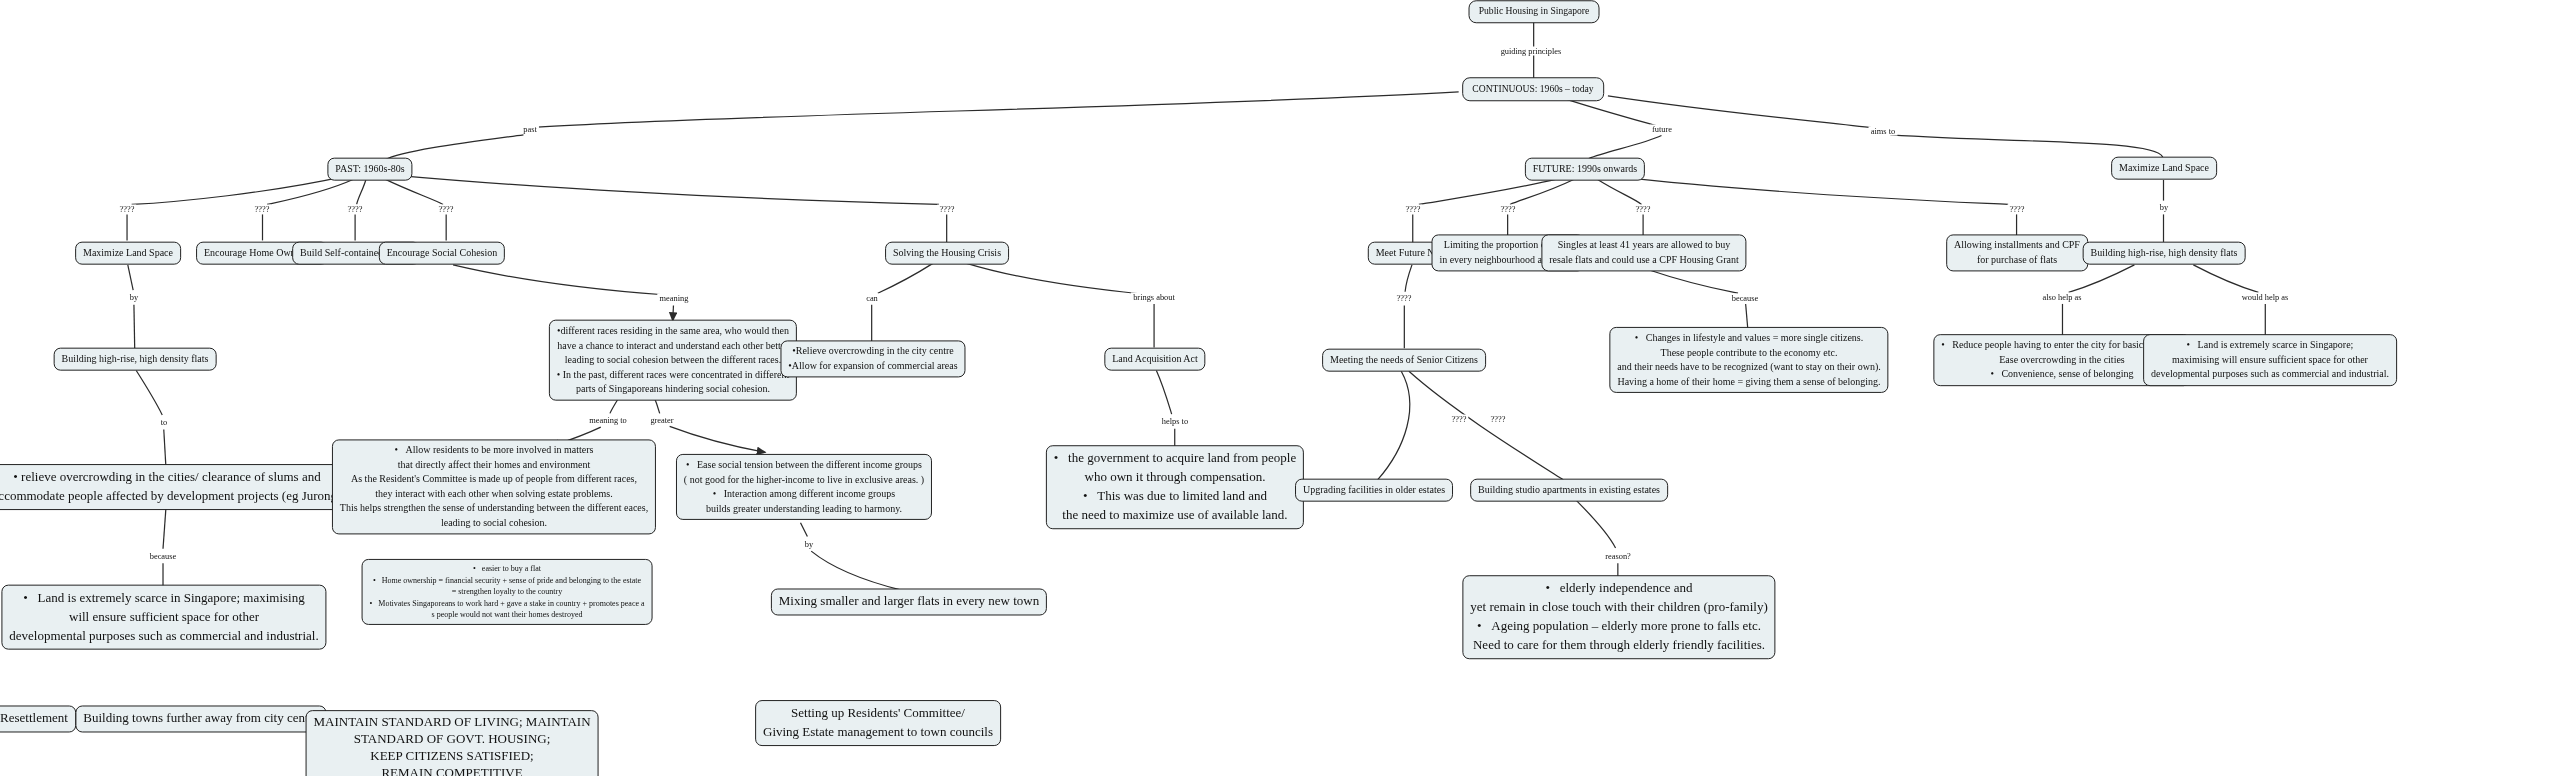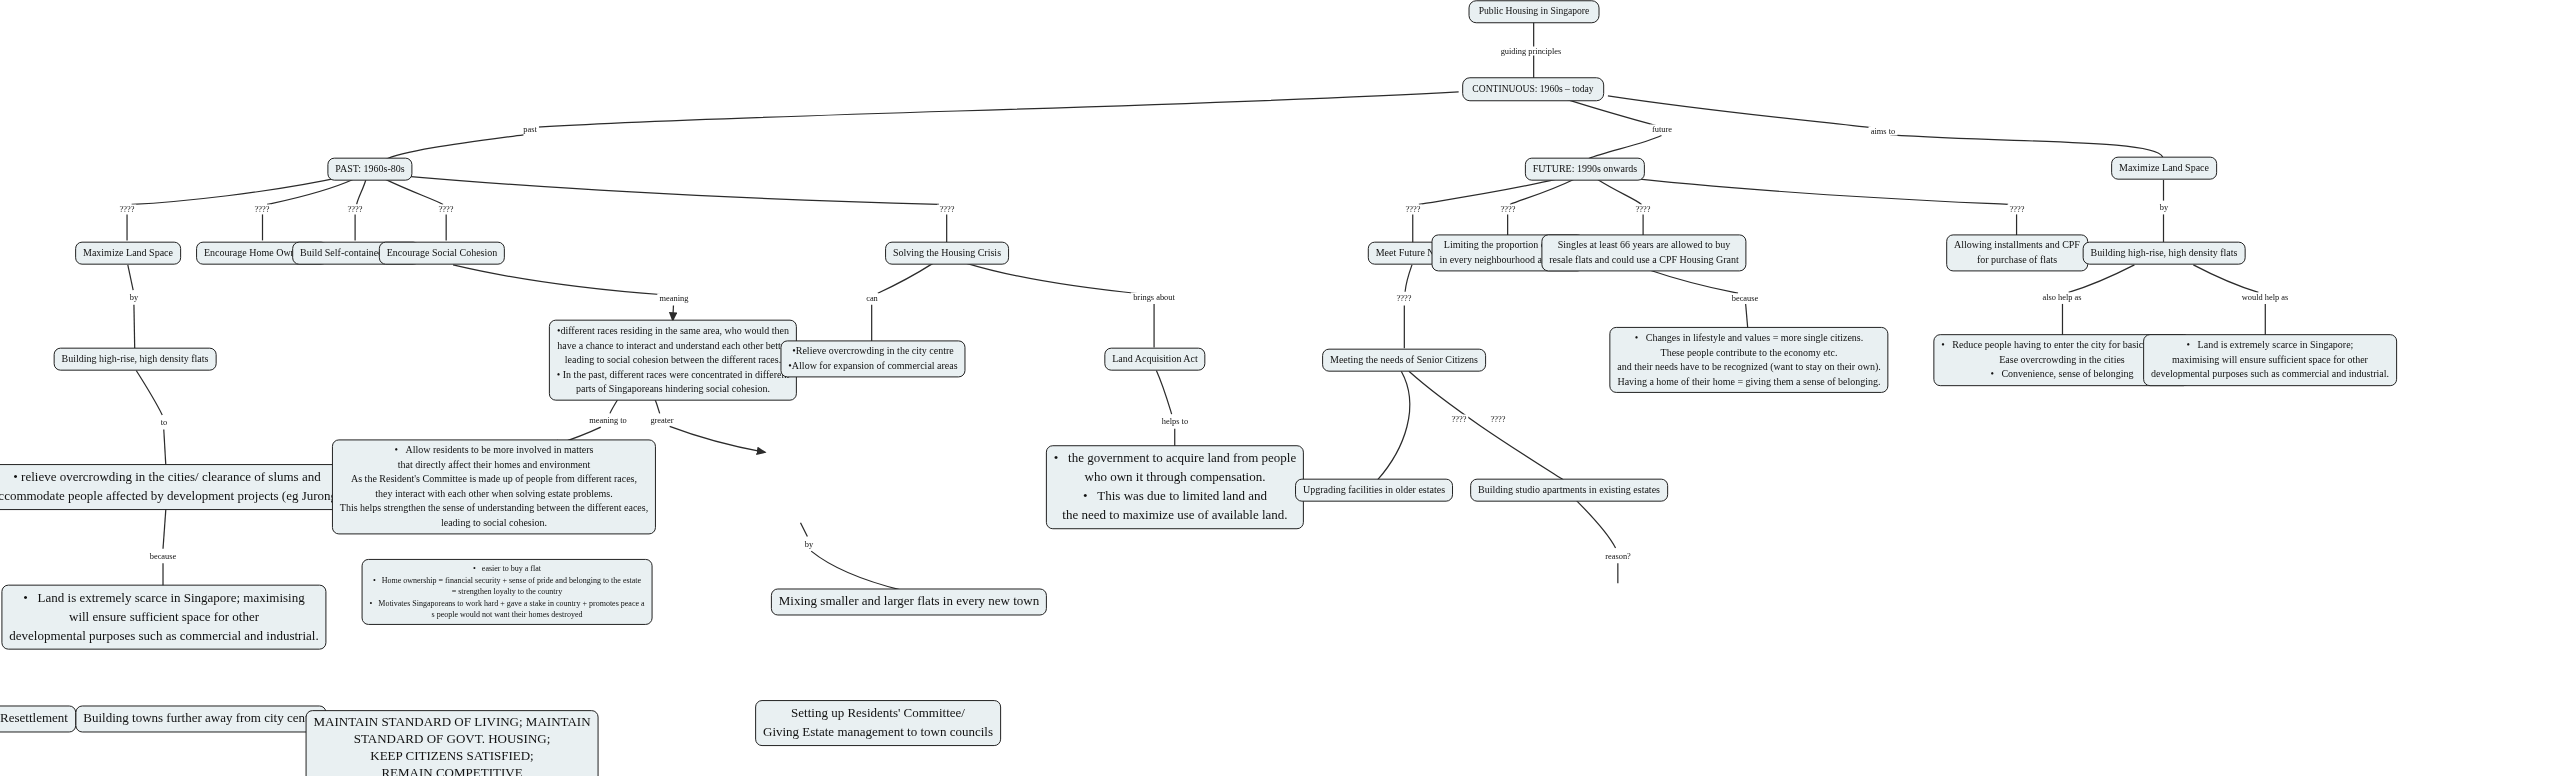--- a/index.html
+++ b/index.html
@@ -117,21 +117,21 @@
   <div class="n n-sm" style="left:128px;top:253px">Maximize Land Space</div>
   <div class="n n-sm" style="left:262px;top:253px">Encourage Home Ownership</div>
   <div class="n n-sm" style="left:356px;top:253px">Build Self-contained Towns</div>
   <div class="n n-sm" style="left:442px;top:253px">Encourage Social Cohesion</div>
   <div class="n n-sm" style="left:947px;top:253px">Solving the Housing Crisis</div>
 
   <div class="n n-sm" style="left:1585px;top:169px">FUTURE: 1990s onwards</div>
   <div class="n n-sm" style="left:1414px;top:253px">Meet Future Needs</div>
   <div class="n n-sm" style="left:1508px;top:253px">Limiting the proportion of races
 in every neighbourhood and block</div>
-  <div class="n n-sm" style="left:1644px;top:253px">Singles at least 66 years are allowed to buy
+  <div class="n n-sm" style="left:1644px;top:253px">Singles at least 41 years are allowed to buy
 resale flats and could use a CPF Housing Grant</div>
   <div class="n n-sm" style="left:2017px;top:253px">Allowing installments and CPF
 for purchase of flats</div>
   <div class="n n-sm" style="left:2164px;top:168px">Maximize Land Space</div>
   <div class="n n-sm" style="left:2164px;top:253px">Building high-rise, high density flats</div>
 
   <div class="n n-sm" style="left:135px;top:359px">Building high-rise, high density flats</div>
   <div class="n n-sm" style="left:673px;top:360px">•different races residing in the same area, who would then
 have a chance to interact and understand each other better
 leading to social cohesion between the different races.
@@ -153,36 +153,44 @@
 developmental purposes such as commercial and industrial.</div>
 
   <div class="n n-md" style="left:167px;top:487px">• relieve overcrowding in the cities/ clearance of slums and
 accommodate people affected by development projects (eg Jurong)</div>
   <div class="n n-sm" style="left:494px;top:487px">•&nbsp;&nbsp;&nbsp;Allow residents to be more involved in matters
 that directly affect their homes and environment
 As the Resident's Committee is made up of people from different races,
 they interact with each other when solving estate problems.
 This helps strengthen the sense of understanding between the different eaces,
 leading to social cohesion.</div>
+  <div class="n n-sm" style="left:804px;top:487px">•&nbsp;&nbsp;&nbsp;Ease social tension between the different income groups
+( not good for the higher-income to live in exclusive areas. )
+•&nbsp;&nbsp;&nbsp;Interaction among different income groups
+builds greater understanding leading to harmony.</div>
   <div class="n n-md" style="left:1175px;top:487px">•&nbsp;&nbsp;&nbsp;the government to acquire land from people
 who own it through compensation.
 •&nbsp;&nbsp;&nbsp;This was due to limited land and
 the need to maximize use of available land.</div>
   <div class="n n-sm" style="left:1374px;top:490px">Upgrading facilities in older estates</div>
   <div class="n n-sm" style="left:1569px;top:490px">Building studio apartments in existing estates</div>
 
   <div class="n n-md" style="left:164px;top:617px">•&nbsp;&nbsp;&nbsp;Land is extremely scarce in Singapore; maximising
 will ensure sufficient space  for other
 developmental purposes such as commercial and industrial.</div>
   <div class="n n-md" style="left:507px;top:592px;font-size:8px">•&nbsp;&nbsp;&nbsp;easier to buy a flat
 •&nbsp;&nbsp;&nbsp;Home ownership = financial security + sense of pride and belonging to the estate
 = strengthen loyalty to the country
 •&nbsp;&nbsp;&nbsp;Motivates Singaporeans to work hard + gave a stake in country + promotes peace a
 s people would not want their homes destroyed</div>
   <div class="n n-md" style="left:909px;top:602px">Mixing smaller and larger flats in every new town</div>
+  <div class="n n-md" style="left:1619px;top:617px">•&nbsp;&nbsp;&nbsp;elderly independence and
+yet remain in close touch with their children (pro-family)
+•&nbsp;&nbsp;&nbsp;Ageing population – elderly more prone to falls etc.
+Need to care for them through elderly friendly facilities.</div>
 
   <div class="n n-md" style="left:34px;top:719px">Resettlement</div>
   <div class="n n-md" style="left:201px;top:719px">Building towns further away from city centre</div>
   <div class="n n-md" style="left:452px;top:748px;line-height:1.3">MAINTAIN STANDARD OF LIVING; MAINTAIN
 STANDARD OF GOVT. HOUSING;
 KEEP CITIZENS SATISFIED;
 REMAIN COMPETITIVE</div>
   <div class="n n-md" style="left:878px;top:723px">Setting up Residents' Committee/
 Giving Estate management to town councils</div>
 

